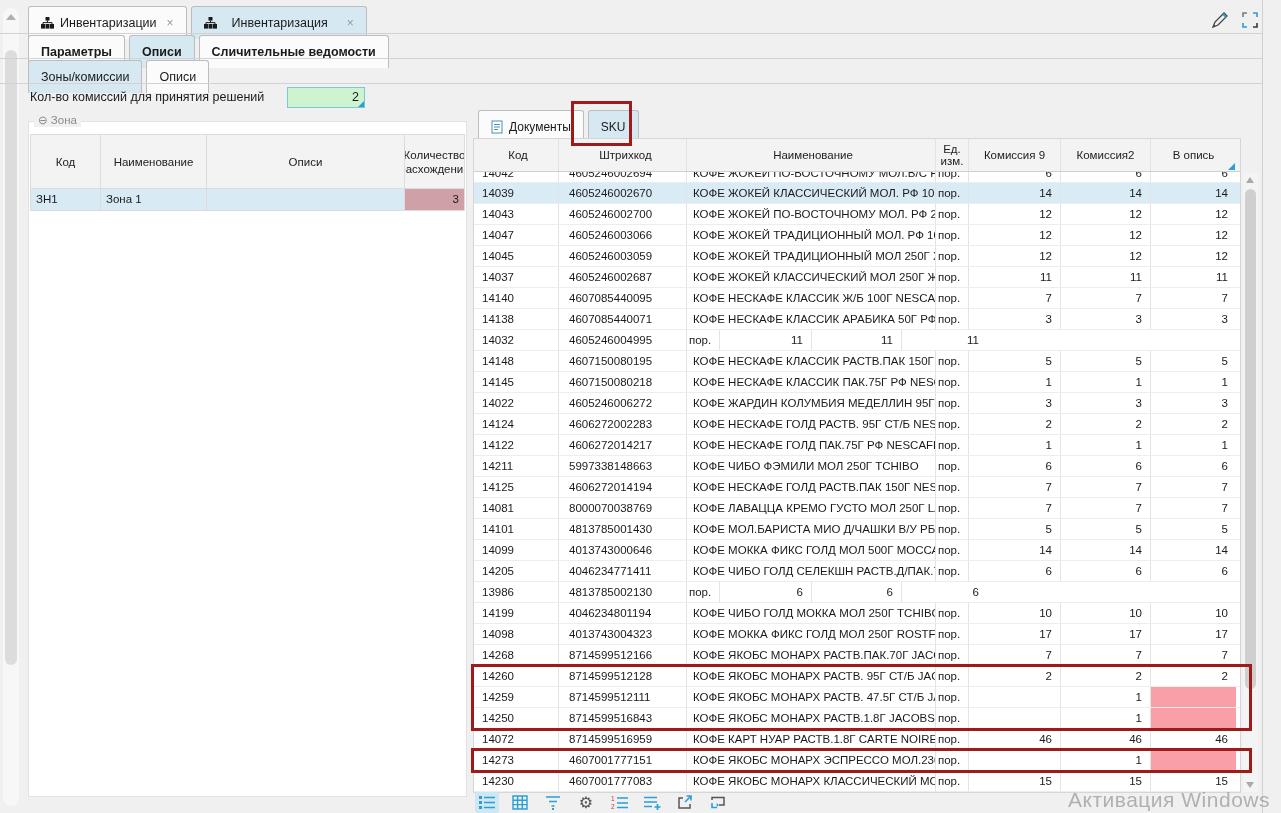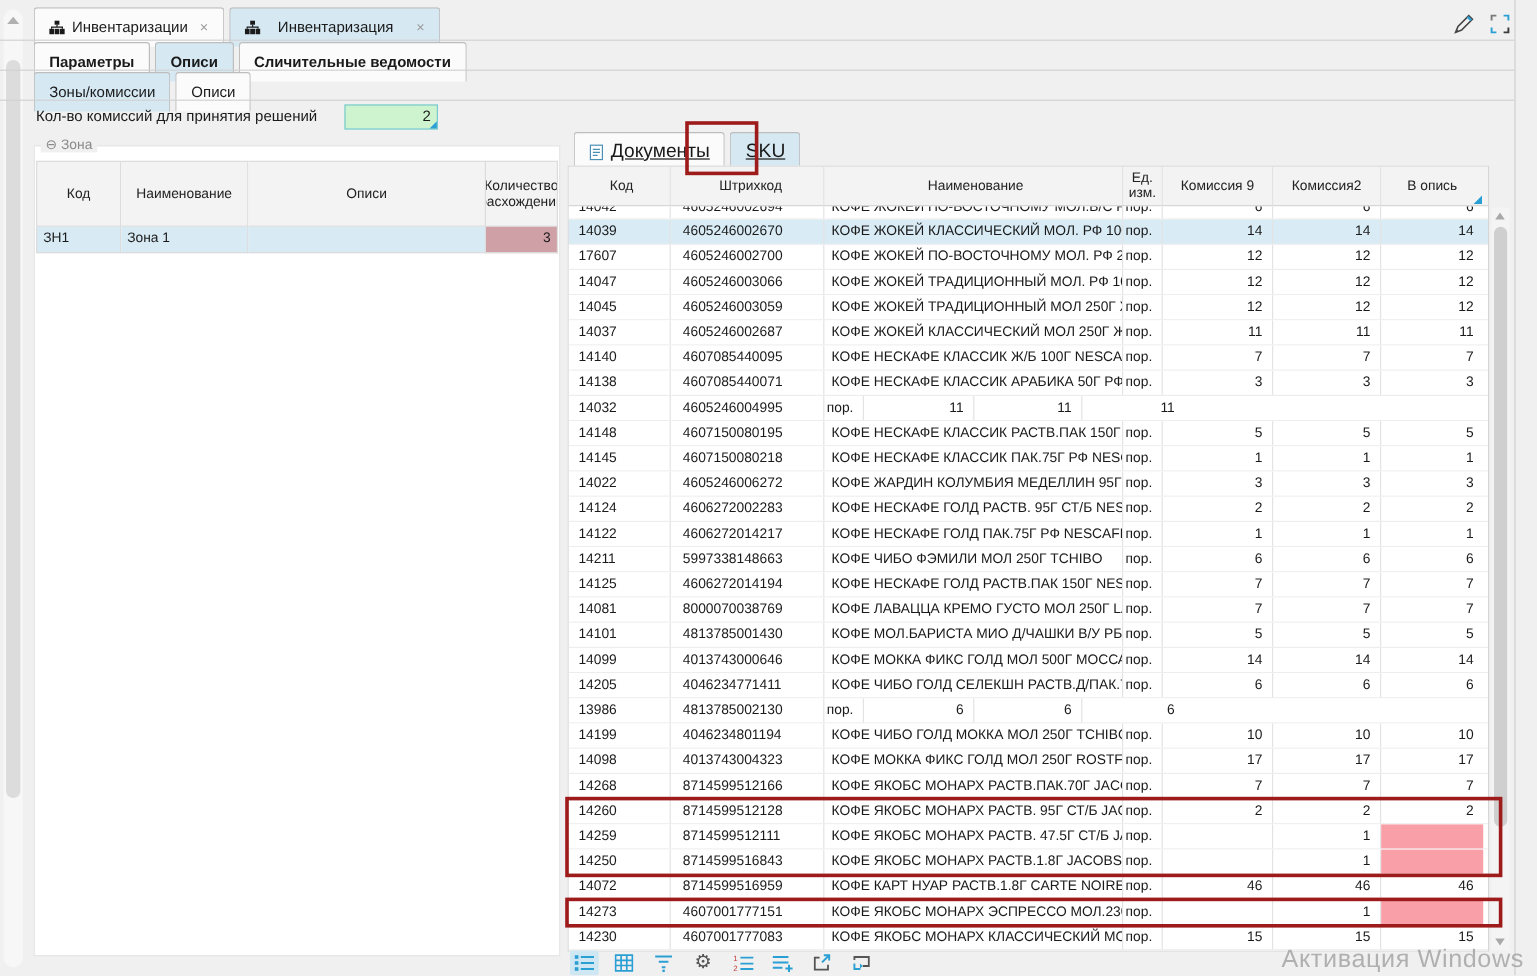--- a/index.html
+++ b/index.html
@@ -37,21 +37,21 @@
   .lrow { display:flex; }
   .lcell { border-right:1px solid #dcdcdc; border-bottom:1px solid #dcdcdc; font-size:11.5px; overflow:hidden; padding:0 5px; }
   .lrow .lcell:first-child { border-left:1px solid #dcdcdc; }
   .lhead .lcell { background:#f3f3f3; border-top:1px solid #dcdcdc; display:flex; align-items:center; justify-content:center; text-align:center; height:55px; color:#222; line-height:14px; }
   .lc0 { width:71px; } .lc1 { width:106px; } .lc2 { width:198px; } .lc3 { width:60px; }
   .lrow.zrow .lcell { height:22px; line-height:21px; background:#d8eaf4; }
   .lrow.zrow .lc3 { background:#cfa0a6; text-align:right; }
 
   
   .rtabs { position:absolute; left:478px; top:110px; height:25px; display:flex; }
-  .rtabs .tab { font-size:16px;text-decoration:underline; }
+  .rtabs .tab { font-size:12px; }
   .doc-icon svg { display:block; }
 
   .rtable { position:absolute; left:473px; top:138px; width:768px; background:#fff; border:1px solid #d6d6d6; }
   .rhead { display:flex; height:33px; background:#f3f3f3; border-bottom:1px solid #cfcfcf; }
   .rhead .rcell { display:flex; align-items:center; justify-content:center; text-align:center; font-size:11.5px; color:#222; line-height:12px; position:relative; }
   .rcell { border-right:1px solid #e3e3e3; overflow:hidden; white-space:nowrap; }
   .rc0 { width:85px; padding:0 4px 0 8px; }
   .rc1 { width:128px; padding:0 4px 0 10px; }
   .rc2 { width:249px; padding:0 2px 0 6px; }
   .rc3 { width:33px; padding:0 2px; }
@@ -214,21 +214,21 @@
       <div class="rrow sel">
         <div class="rcell rc0">14039</div>
         <div class="rcell rc1">4605246002670</div>
         <div class="rcell rc2">КОФЕ ЖОКЕЙ КЛАССИЧЕСКИЙ МОЛ. РФ 100</div>
         <div class="rcell rc3">пор.</div>
         <div class="rcell rc4">14</div>
         <div class="rcell rc5">14</div>
         <div class="rcell rc6">14</div>
       </div>
       <div class="rrow">
-        <div class="rcell rc0">17607</div>
+        <div class="rcell rc0">14043</div>
         <div class="rcell rc1">4605246002700</div>
         <div class="rcell rc2">КОФЕ ЖОКЕЙ ПО-ВОСТОЧНОМУ МОЛ. РФ 2</div>
         <div class="rcell rc3">пор.</div>
         <div class="rcell rc4">12</div>
         <div class="rcell rc5">12</div>
         <div class="rcell rc6">12</div>
       </div>
       <div class="rrow">
         <div class="rcell rc0">14047</div>
         <div class="rcell rc1">4605246003066</div>

